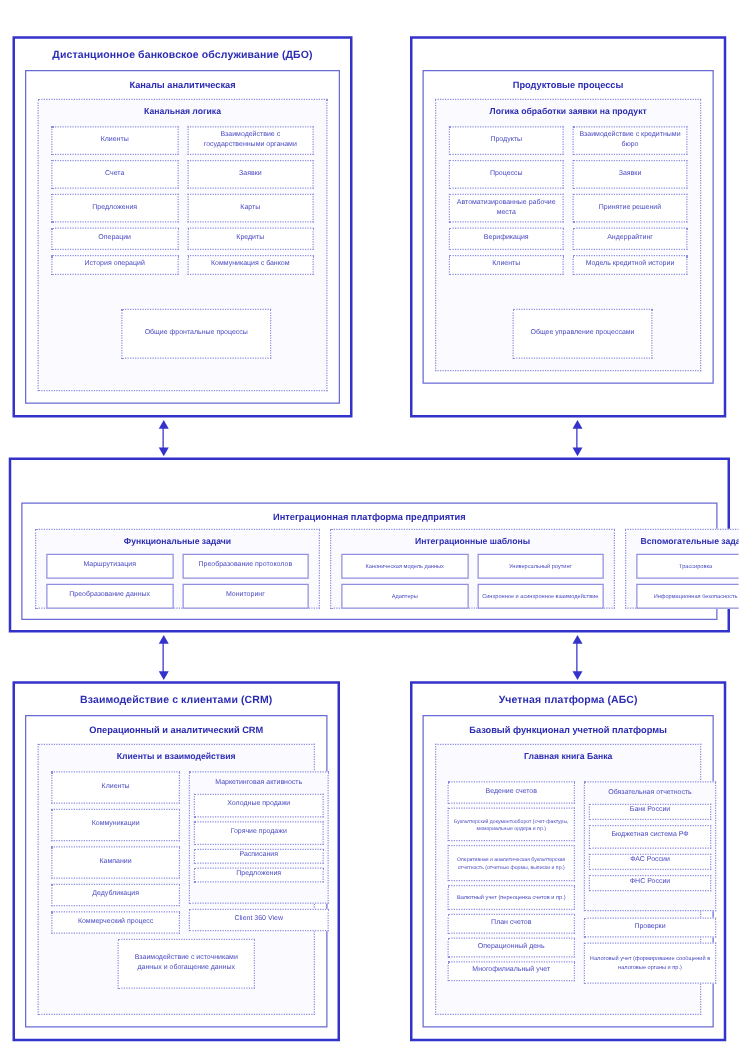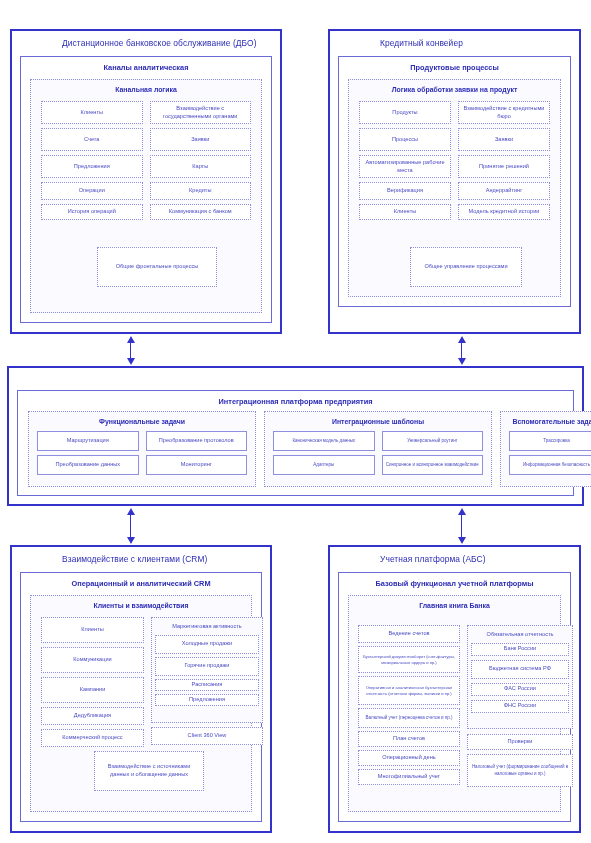--- a/index.html
+++ b/index.html
@@ -17,26 +17,26 @@
   }
 
   
   .panel{
     position:absolute;
     border:2px solid #3333cc;
     background:#ffffff;
     box-sizing:border-box;
   }
   .panel-title{
-    font-weight:normal;
+    text-align:center;
+    font-weight:bold;
     font-size:8.4px;
     color:#2b2bb5;
     letter-spacing:.1px;
     padding:7px 4px 5px;
-    margin-left:46px;
   }
   .layer2{
     position:absolute;
     left:8px;right:8px;
     border:1px solid #6a6ad6;
     background:#ffffff;
     box-sizing:border-box;
   }
   .layer2-title{
     text-align:center;
@@ -135,21 +135,20 @@
           <div class="box" style="height:18px;">Кредиты</div>
           <div class="box" style="height:16px;">История операций</div>
           <div class="box" style="height:16px;">Коммуникация с банком</div>
         </div>
         <div class="box" style="position:absolute;left:66px;width:120px;top:167px;height:40px;">Общие фронтальные процессы</div>
       </div>
     </div>
   </div>
 
   <div class="panel" style="left:328px;top:29px;width:253px;height:305px;">
-    <div class="panel-title">Кредитный конвейер</div>
     <div class="layer2" style="top:25px;bottom:25px;">
       <div class="layer2-title">Продуктовые процессы</div>
       <div class="layer3" style="top:22px;bottom:9px;">
         <div class="layer3-title">Логика обработки заявки на продукт</div>
         <div class="grid2" style="top:21px;">
           <div class="box" style="height:23px;">Продукты</div>
           <div class="box" style="height:23px;">Взаимодействие с кредитными бюро</div>
           <div class="box" style="height:23px;">Процессы</div>
           <div class="box" style="height:23px;">Заявки</div>
           <div class="box" style="height:23px;">Автоматизированные рабочие места</div>
@@ -169,21 +168,21 @@
     <div class="head up"></div>
     <div class="head down"></div>
   </div>
   <div class="arrow" style="left:457px;top:336px;width:9px;height:29px;">
     <div class="shaft"></div>
     <div class="head up"></div>
     <div class="head down"></div>
   </div>
 
   <div class="panel" style="left:7px;top:366px;width:577px;height:140px;">
-    <div class="layer2" style="top:22px;bottom:8px;">
+    <div class="layer2" style="top:34px;bottom:8px;">
       <div class="layer2-title">Интеграционная платформа предприятия</div>
 
       <div class="layer3" style="left:10px;width:228px;top:20px;bottom:8px;">
         <div class="layer3-title">Функциональные задачи</div>
         <div class="grid2" style="top:19px;left:8px;right:8px;">
           <div class="box solid" style="height:20px;">Маршрутизация</div>
           <div class="box solid" style="height:20px;">Преобразование протоколов</div>
           <div class="box solid" style="height:20px;">Преобразование данных</div>
           <div class="box solid" style="height:20px;">Мониторинг</div>
         </div>

